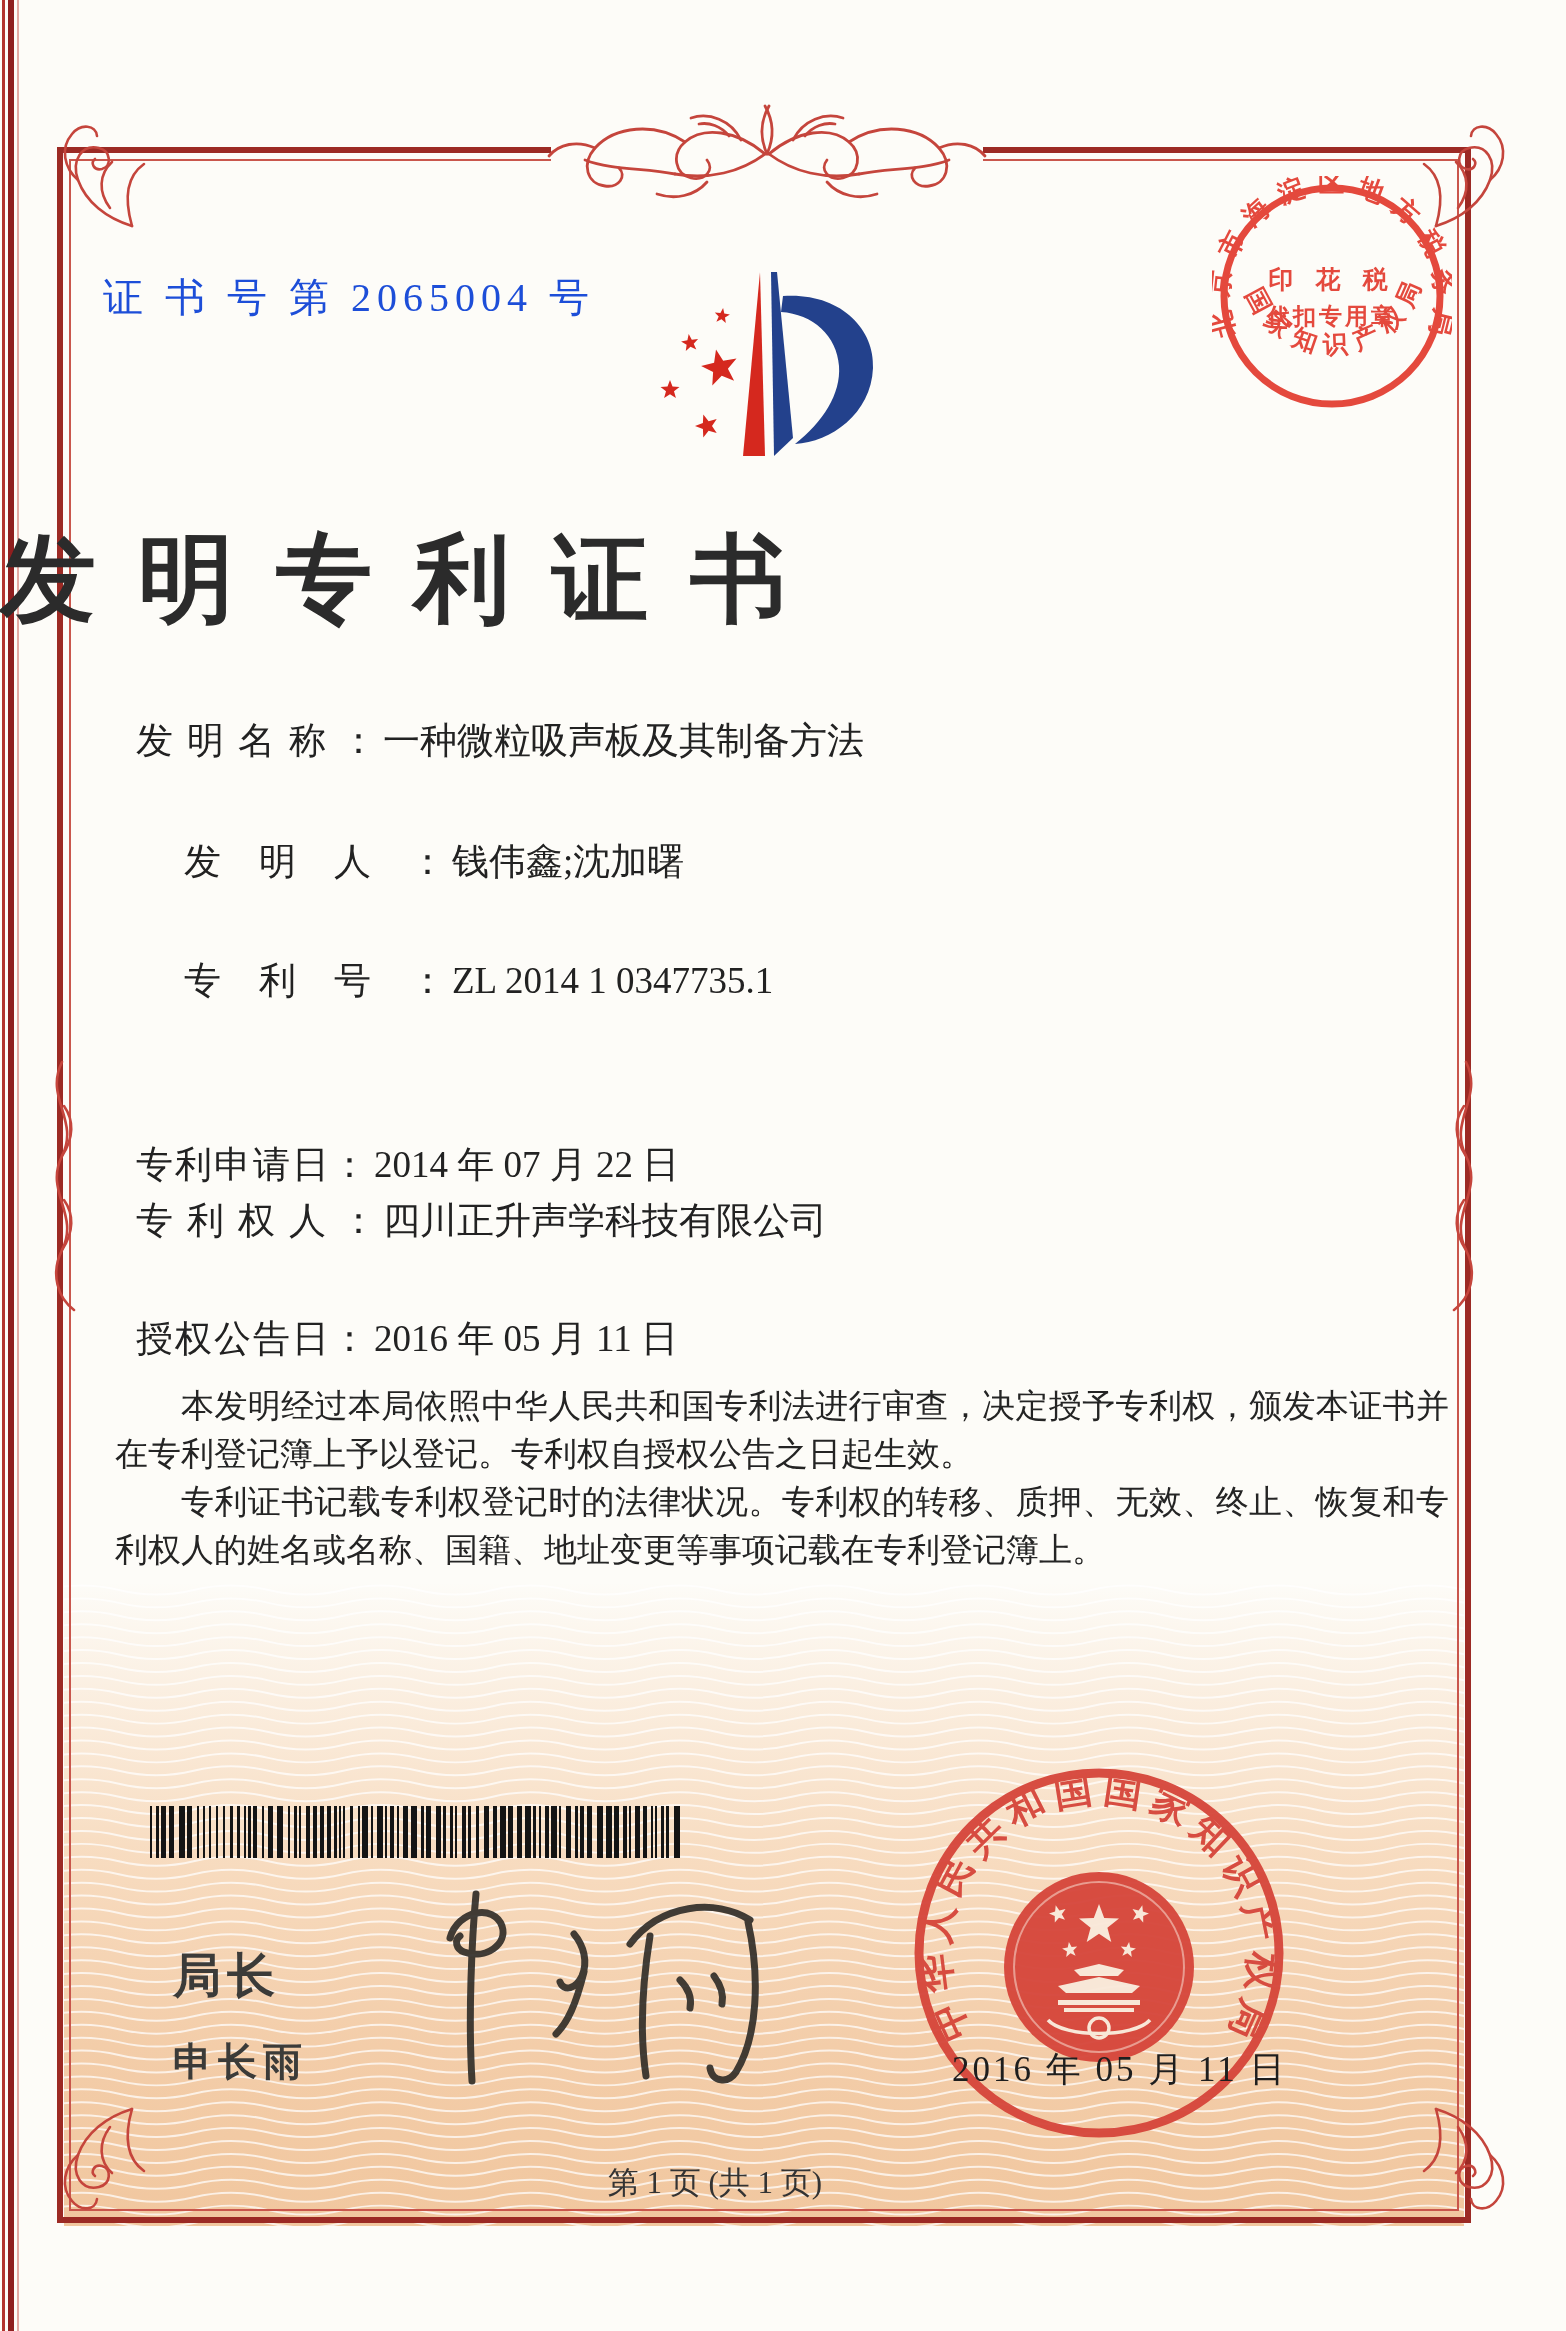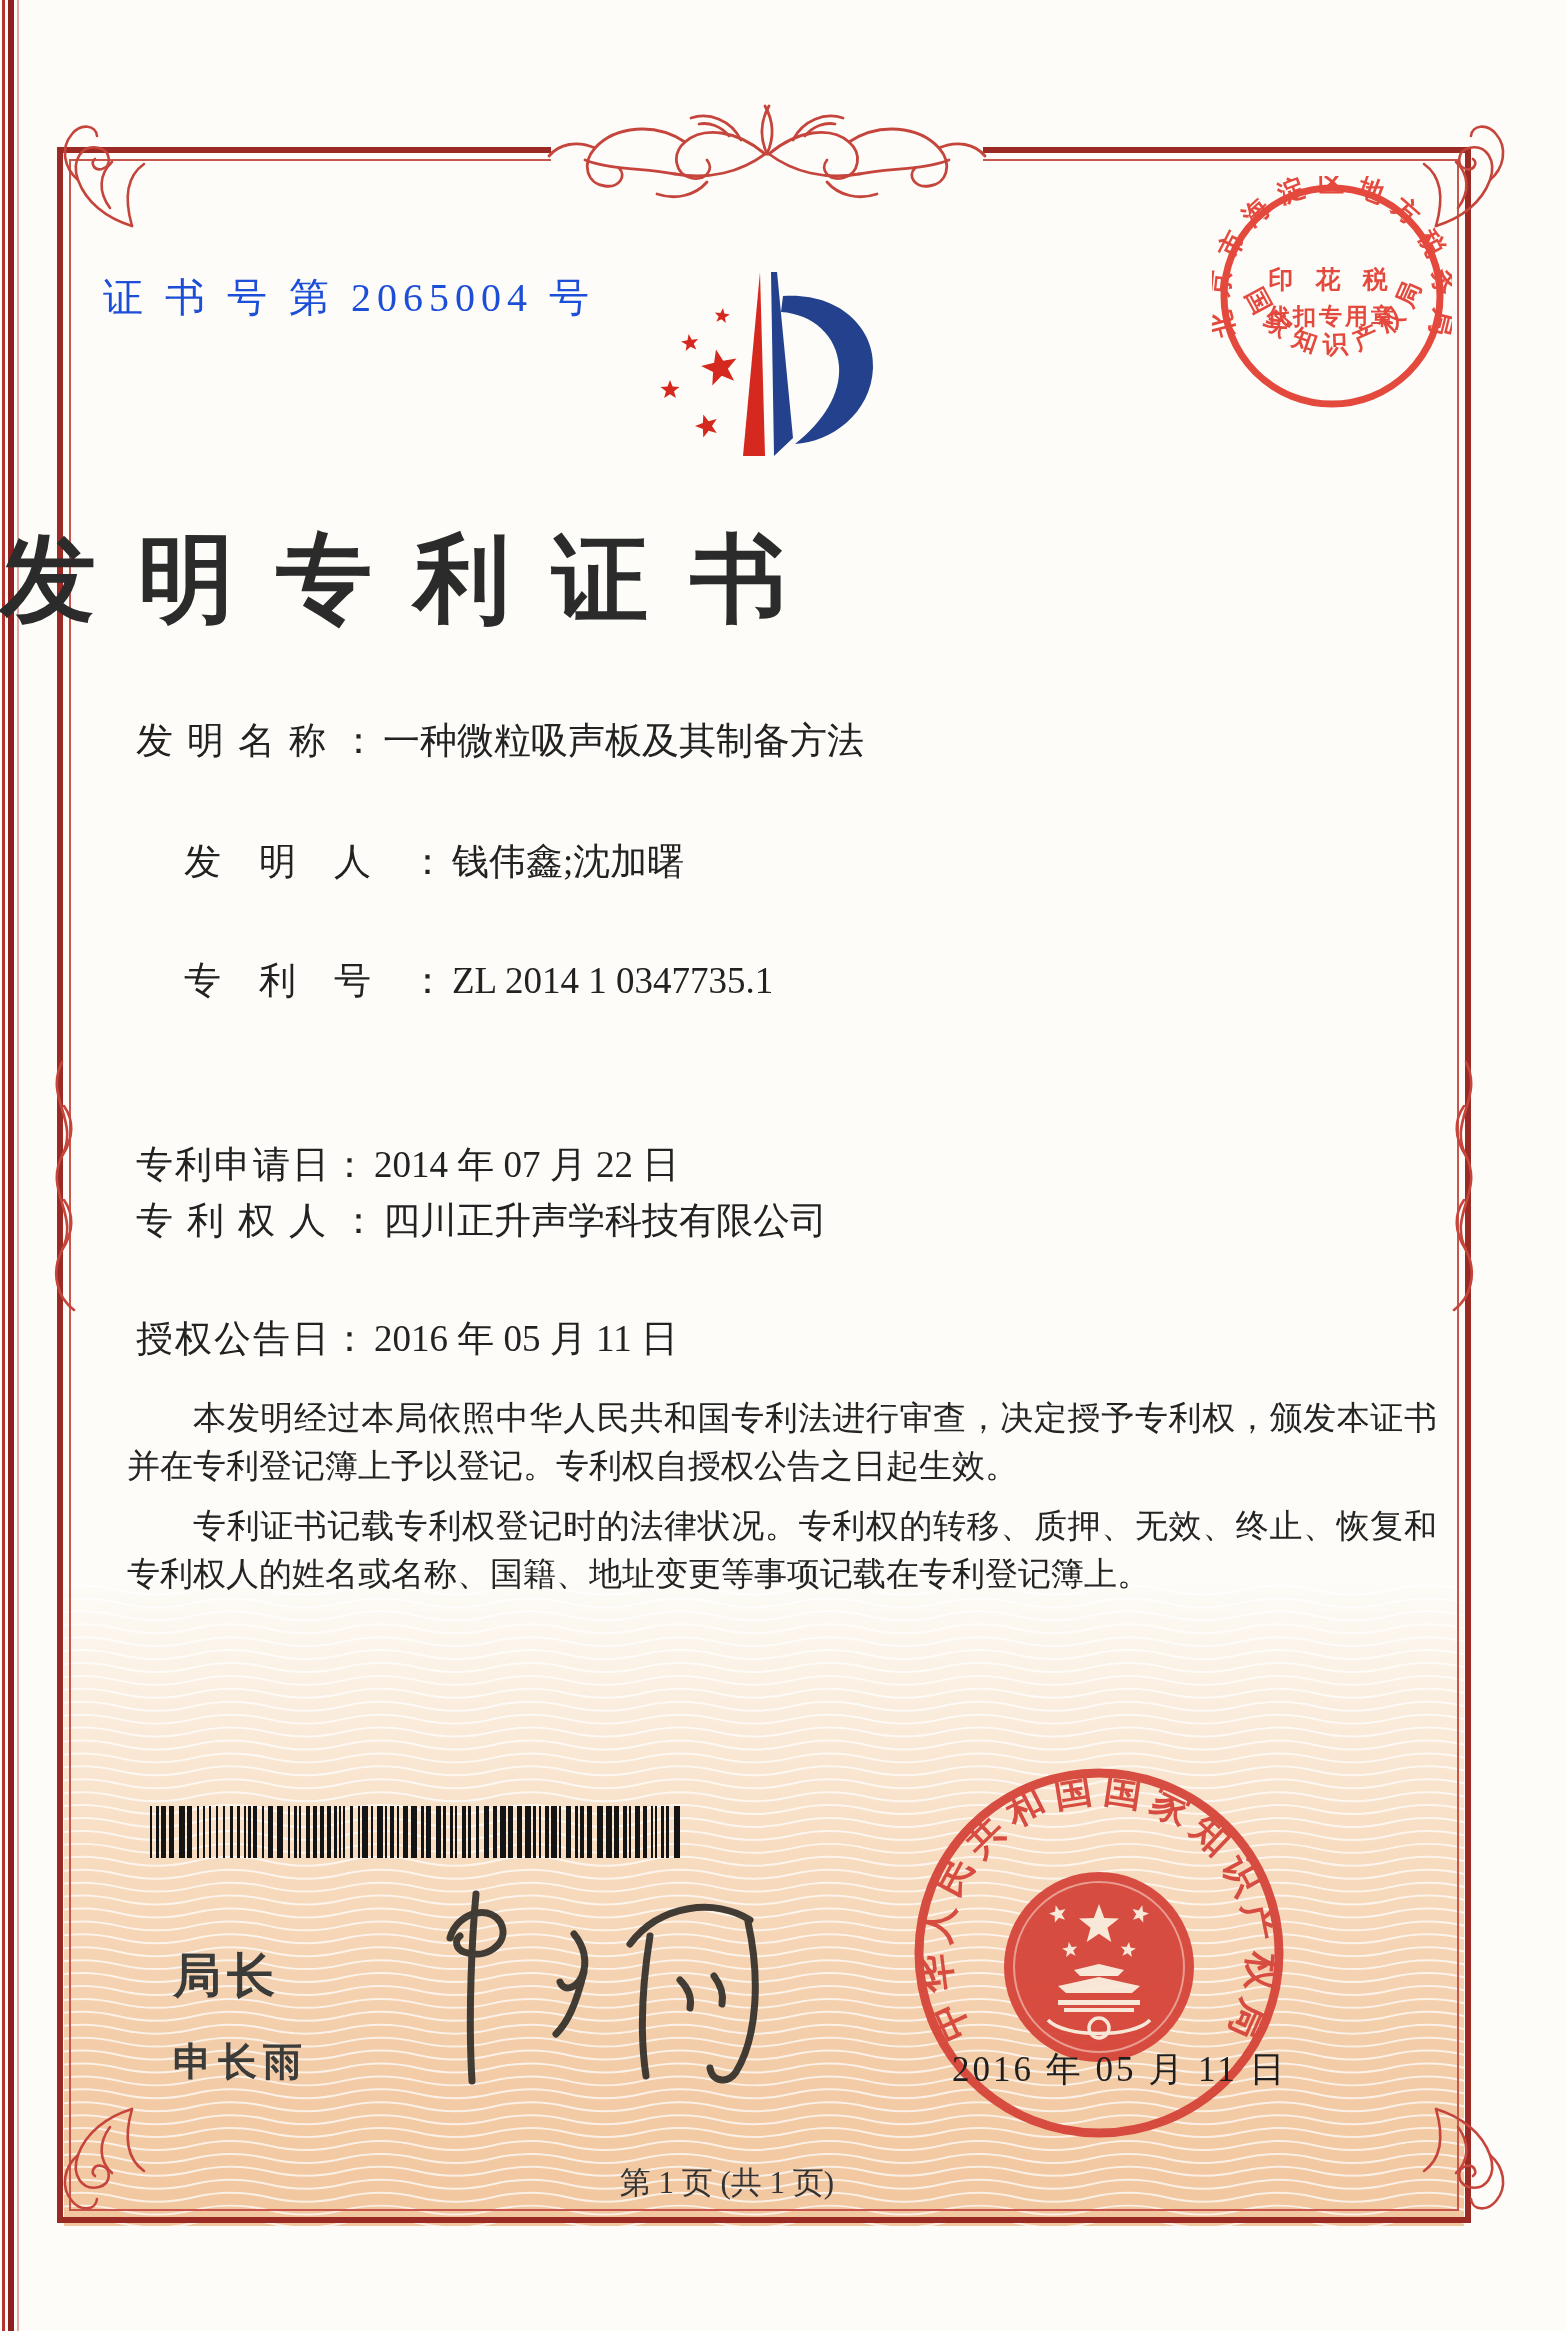--- a/index.html
+++ b/index.html
@@ -37,30 +37,30 @@
   .logo{left:643px;top:266px;z-index:4;}
   .title{left:0;top:516px;width:1460px;text-align:left;font-size:96px;letter-spacing:42px;
          color:#2b2b2b;font-weight:bold;z-index:4;}
   .field-row{left:136px;font-size:37px;color:#222;z-index:4;white-space:nowrap;}
   .field-row .lab{display:inline-block;}
   .ls4{letter-spacing:14px;}
   .ls3{letter-spacing:38px;margin-left:48px;}
   .ls5{letter-spacing:2px;}
   .colon{margin:0 6px 0 0;}
   .paras{left:115px;top:1382px;width:1334px;z-index:4;font-size:33px;line-height:48px;color:#242424;}
-  .paras p{margin:12px;text-indent:2em;text-align:justify;}
+  .paras p{margin:0;text-indent:2em;text-align:justify;}
   .issuer-title{left:173px;top:1944px;font-size:48px;letter-spacing:6px;color:#3b3b39;
     font-family:"Liberation Sans","DejaVu Sans",sans-serif;font-weight:600;z-index:5;}
   .issuer-name{left:173px;top:2016px;font-size:39px;letter-spacing:6px;color:#3b3b39;
     font-family:"Liberation Sans","DejaVu Sans",sans-serif;font-weight:600;z-index:5;margin-top:19px;}
   .signature{left:398px;top:1876px;z-index:6;}
   .barcode{left:150px;top:1806px;z-index:5;}
   .seal{left:908px;top:1762px;z-index:6;opacity:.95;}
   .seal-date{left:952px;top:2046px;font-size:35px;letter-spacing:3px;color:#1e1e1e;z-index:7;}
-  .footer-page{left:12px;top:2162px;width:1430px;text-align:center;font-size:31px;color:#333;z-index:4;}
+  .footer-page{left:0;top:2162px;width:1430px;text-align:center;font-size:31px;color:#333;z-index:4;}
   .stamp{left:1212px;top:176px;z-index:5;opacity:.92;}
 </style>
 </head>
 <body>
 
 <div class="abs scan-edge-a"></div>
 <div class="abs scan-edge-b"></div>
 <div class="abs scan-edge-c"></div>
 
 <div class="abs peach-zone">

